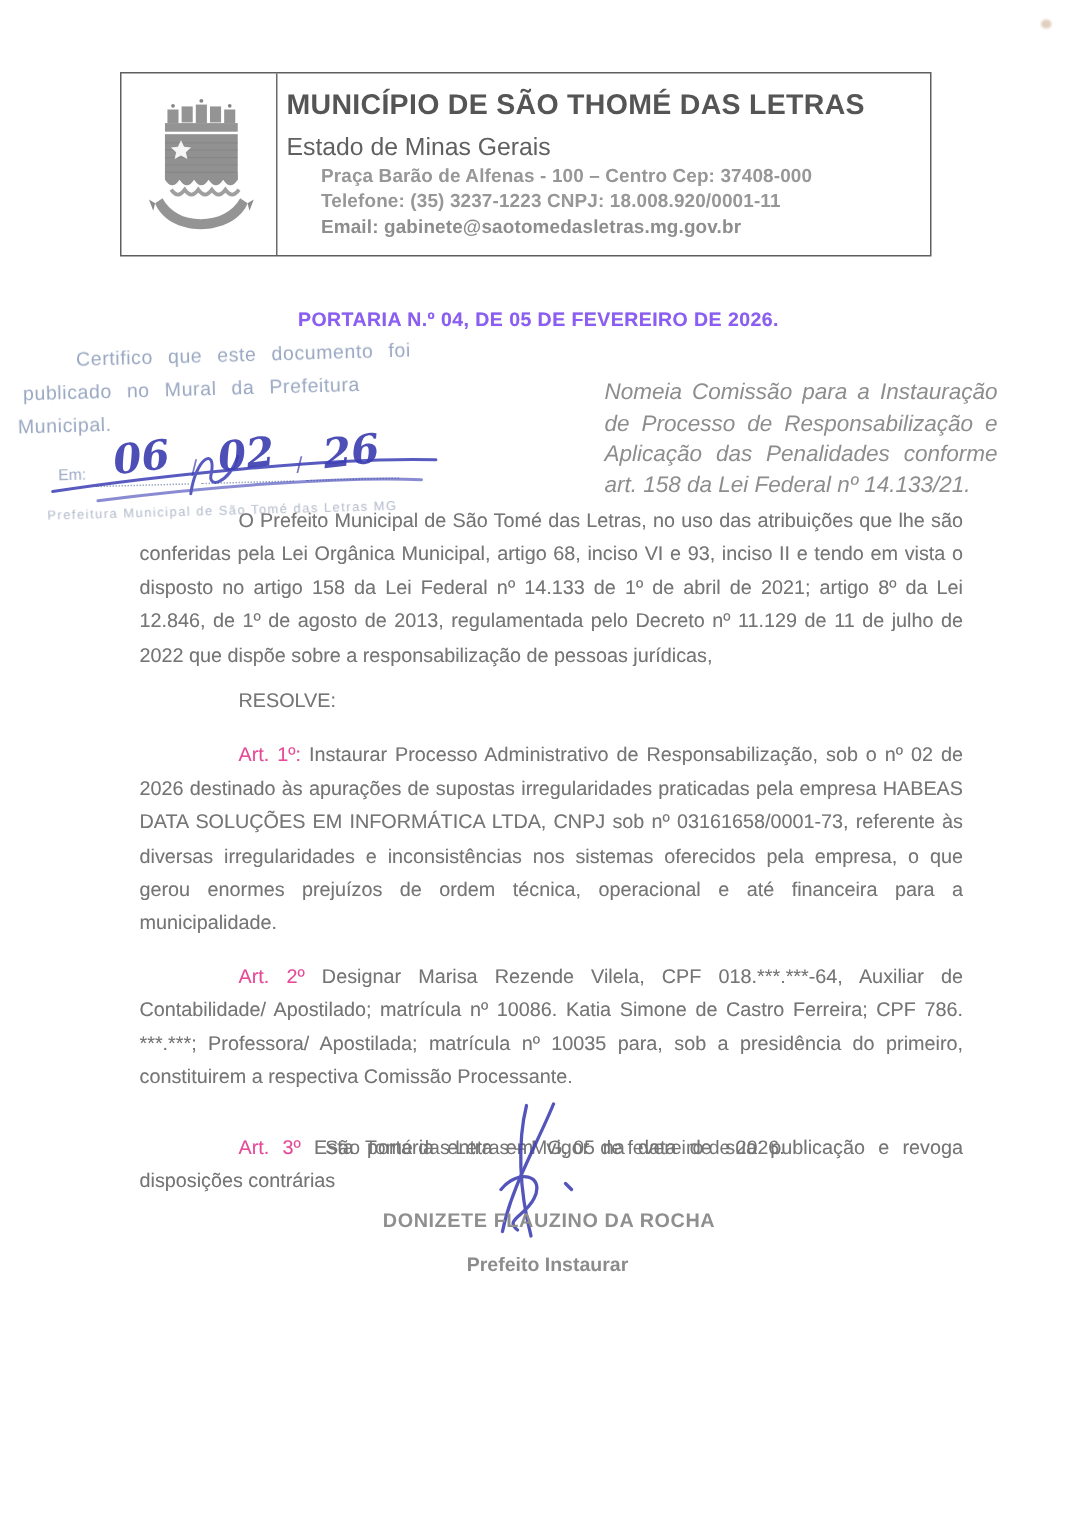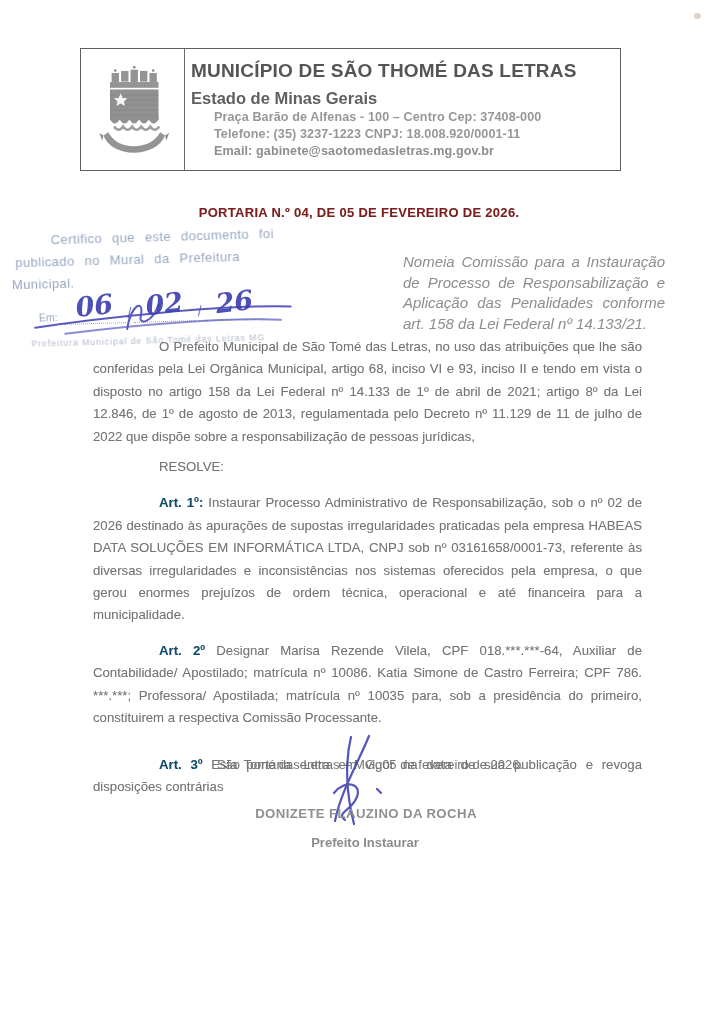--- a/index.html
+++ b/index.html
@@ -17,27 +17,27 @@
   .header-box{
     position:absolute;left:80px;top:48px;width:541px;height:123px;
     border:1.6px solid #5f5f5f;display:flex;box-sizing:border-box;
   }
   .emblem-cell{width:103px;border-right:1.4px solid #6a6a6a;display:flex;
     align-items:center;justify-content:center;}
   .emblem-cell svg{filter:blur(.3px);opacity:.95;}
   .header-text{flex:1;display:flex;flex-direction:column;align-items:flex-start;
     justify-content:center;text-align:center;line-height:1.25;padding:2px 6px;}
   .h-title{font-size:19px;font-weight:700;color:#555555;letter-spacing:.2px;}
-  .h-sub{font-size:16.5px;font-weight:700;color:#606060;margin-top:5px;}
+  .h-sub{font-size:16.5px;font-weight:400;color:#606060;margin-top:5px;}
   .h-line{font-size:12.6px;font-weight:700;color:#979797;margin-top:1.5px;letter-spacing:.1px;padding-left:23px;}
   .h-line.email{color:#8d8d8d;}
 
   
   .doc-title{position:absolute;left:0;top:205px;width:100%;text-align:center;
-    font-size:13px;font-weight:700;color:#7f1d1d;letter-spacing:.3px;
+    font-size:13px;font-weight:700;color:#8b5cf6;letter-spacing:.3px;
     text-shadow:0 0 .5px rgba(107,107,107,.4);}
 
   
   .stamp{position:absolute;left:12px;top:226px;width:308px;transform:rotate(-1.6deg);}
   .stamp-line{font-size:13px;color:#99a7c1;letter-spacing:.4px;line-height:22px;
     filter:blur(.35px);word-spacing:6px;}
   .stamp-line.l1{padding-left:40px;}
   .stamp-line.l2{padding-left:4px;}
   .stamp-line.l3{padding-left:0px;}
   .stamp-date-row{margin-top:-6px;padding-left:26px;display:flex;align-items:flex-end;height:36px;}
@@ -58,21 +58,21 @@
 
   
   .body-text{position:absolute;left:93px;top:336px;width:549px;
     font-size:13.2px;line-height:22.4px;text-align:justify;color:#757575;
     text-shadow:0 0 .4px rgba(117,117,117,.35);}
   .body-text p{margin:0;text-indent:66px;}
   .body-text p.resolve{margin-top:8px;}
   .body-text p.art1{margin-top:14px;}
   .body-text p.art2{margin-top:13px;}
   .body-text p.art3{margin-top:24px;}
-  .body-text b{font-weight:700;color:#0c4a6e;}
+  .body-text b{font-weight:400;color:#ec4899;}
 
   
   .dateline{position:absolute;left:0;top:757px;width:100%;text-align:center;
     padding-left:22px;box-sizing:border-box;font-size:13px;color:#737373;}
   .main-sig{position:absolute;left:315px;top:733px;}
   .signer-name{position:absolute;left:0;top:806px;width:100%;text-align:center;
     padding-left:14px;box-sizing:border-box;font-size:13.2px;font-weight:700;
     color:#8f8f8f;letter-spacing:.4px;}
   .signer-title{position:absolute;left:0;top:835px;width:100%;text-align:center;
     padding-left:12px;box-sizing:border-box;font-size:13px;font-weight:700;color:#8c8c8c;}

